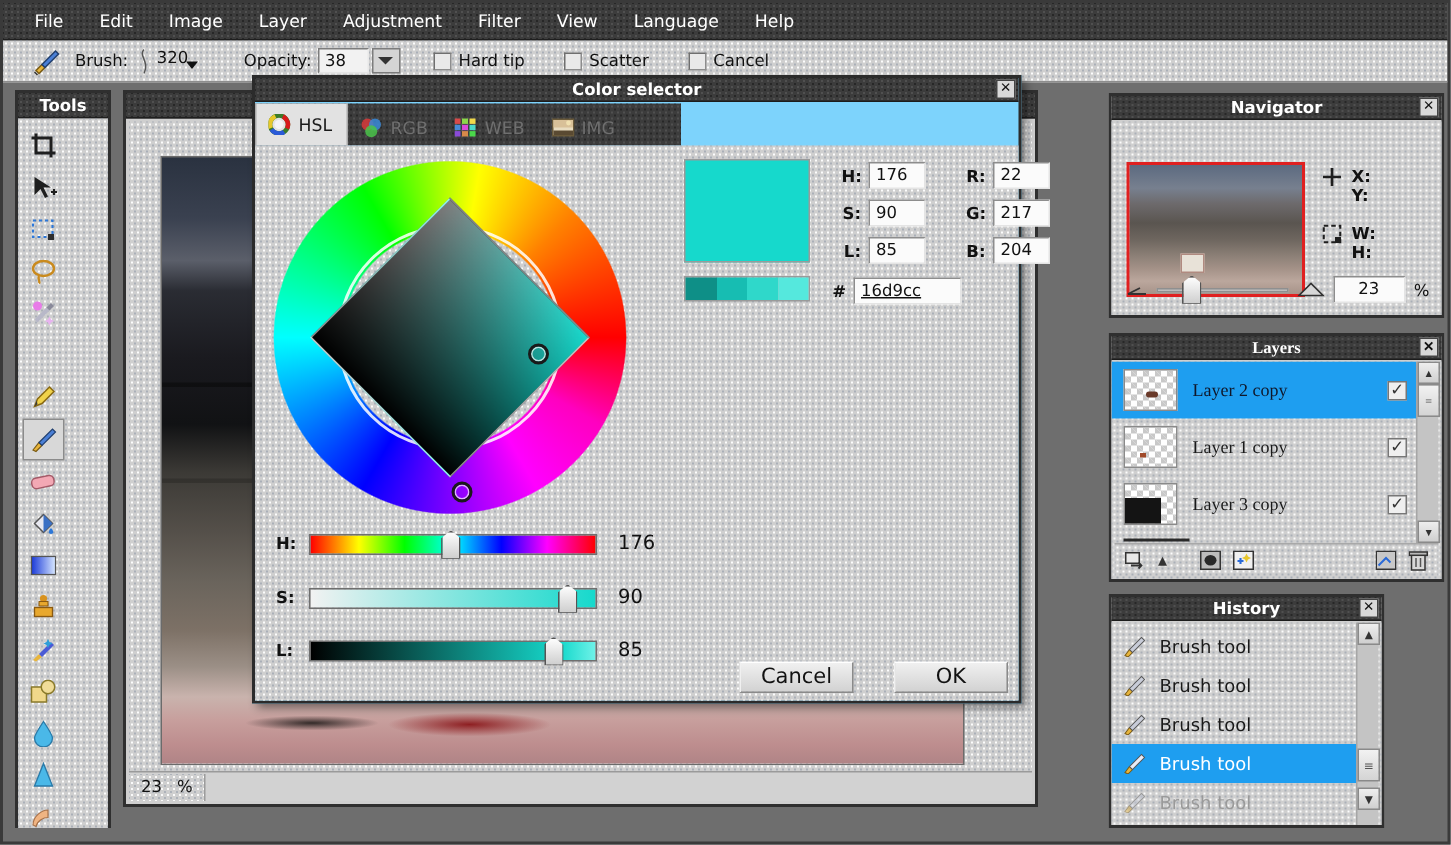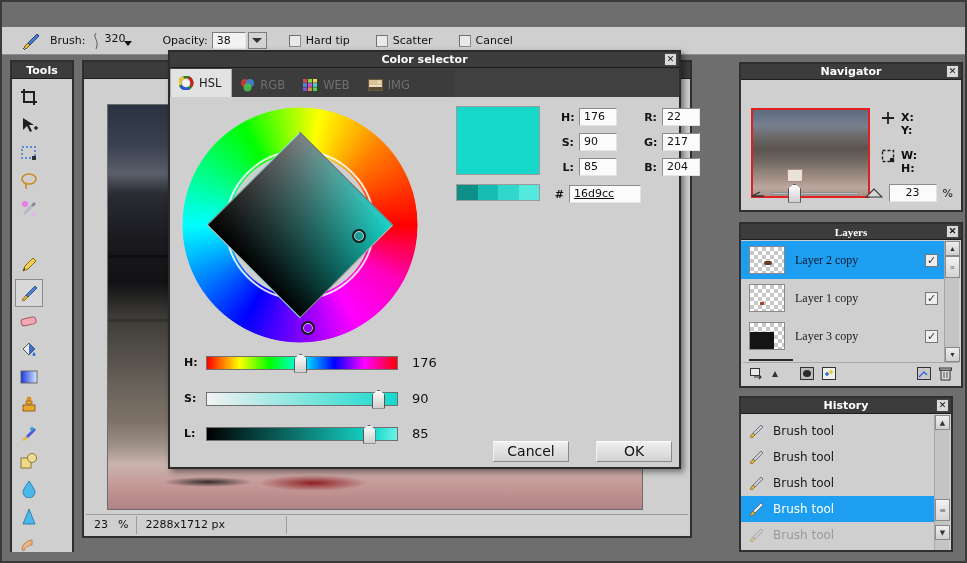--- a/index.html
+++ b/index.html
@@ -155,21 +155,21 @@
     background-image:
       radial-gradient(rgba(255,255,255,.9) 0.5px, transparent 0.6px),
       radial-gradient(rgba(140,150,165,.5) 0.5px, transparent 0.6px);
     background-size: 4px 4px, 4px 4px; background-position: 0 0, 2px 2px;
   }
   .sb-zoom { display: flex; align-items: center; gap: 10px; }
 
   
   #colordlg {
     position: absolute; left: 166px; top: 48px; width: 513px; height: 419px;
-    border: 2px solid #2b2b2b; background: #404040;
+    border: 2px solid #2b2b2b; background: #7dd3fc;
     box-shadow: 3px 3px 6px rgba(0,0,0,.45);
   }
   #colordlg .title {
     position: relative; height: 16px; line-height: 16px; text-align: center;
     color: #ffffff; font-size: 11px; font-weight: bold;
     border-bottom: 1px solid #1c1c1c;
   }
   .dlgclose {
     position: absolute; right: 2px; top: 1px; width: 13px; height: 13px;
     background: #d9d9d9; border: 1px solid #444; color: #111;
@@ -322,21 +322,21 @@
     font-size: 11px; line-height: 11px; text-align: center; color: #333;
   }
   #layertoolbar {
     position: absolute; left: 2px; right: 2px; bottom: 2px; height: 22px;
     display: flex; align-items: center; gap: 8px; padding: 0 7px;
     border-top: 1px solid #a8a8a8;
   }
   #layertoolbar .sp { flex: 1; }
   #layertoolbar i { font-style: normal; font-size: 12px; color: #333; }
 
-  #history { left: 737px; top: 394px; width: 214px; height: 156px; }
+  #history { left: 737px; top: 394px; width: 184px; height: 156px; }
   .histrow {
     display: flex; align-items: center; gap: 9px;
     height: 26px; padding: 0 8px;
   }
   .histrow.sel { background: #1e9ef0; }
   .histrow.sel .hname { color: #ffffff; }
   .histrow.dim .hname { color: #9a9a9a; }
   .histrow.dim .hicon { opacity: .45; }
   .hname { font-size: 12px; color: #1a1a1a; }
   .hicon { font-size: 13px; }
@@ -355,20 +355,31 @@
     width: 15px; height: 22px; background: linear-gradient(180deg,#f2f2f2,#d4d4d4);
     border: 1px solid #8a8a8a; display: flex; align-items: center; justify-content: center;
     font-size: 8px; color: #555; letter-spacing: 0;
   }
 </style>
 </head>
 <body>
 
 <div id="app">
 
+  <div id="menubar" class="darkbar">
+    <div class="menu-item">File</div>
+    <div class="menu-item">Edit</div>
+    <div class="menu-item">Image</div>
+    <div class="menu-item">Layer</div>
+    <div class="menu-item">Adjustment</div>
+    <div class="menu-item">Filter</div>
+    <div class="menu-item">View</div>
+    <div class="menu-item">Language</div>
+    <div class="menu-item">Help</div>
+  </div>
 
   <div id="optionsbar" class="dots">
     <div class="brush-icon">
       <svg width="22" height="20" viewBox="0 0 22 20">
         <path d="M4 16 L8 12 L10 14 L6 18 Z" fill="#e8b53c" stroke="#7a5a12" stroke-width="1"></path>
         <path d="M8 12 L17 3 L19 5 L10 14 Z" fill="#4a7fd6" stroke="#22406f" stroke-width="1"></path>
         <path d="M3 17 L5 19" stroke="#333" stroke-width="1"></path>
       </svg>
     </div>
     <span class="opt-label">Brush:</span>
@@ -527,21 +538,20 @@
         <div class="streak" style="top:214px;opacity:.5;"></div>
         <div class="darkspot"></div>
         <div class="redspot"></div>
       </div>
     </div>
     <div id="statusbar">
       <div class="sb-cell sb-zoom">
         <span>23</span>
         <span>%</span>
       </div>
-      <div class="sb-cell" style="min-width:150px;">2288x1712 px</div>
       <div style="flex:1;"></div>
     </div>
   </div>
 
   <div id="colordlg">
     <div class="title darkbar">
       <span>Color selector</span>
       <span class="dlgclose">✕</span>
     </div>
 

